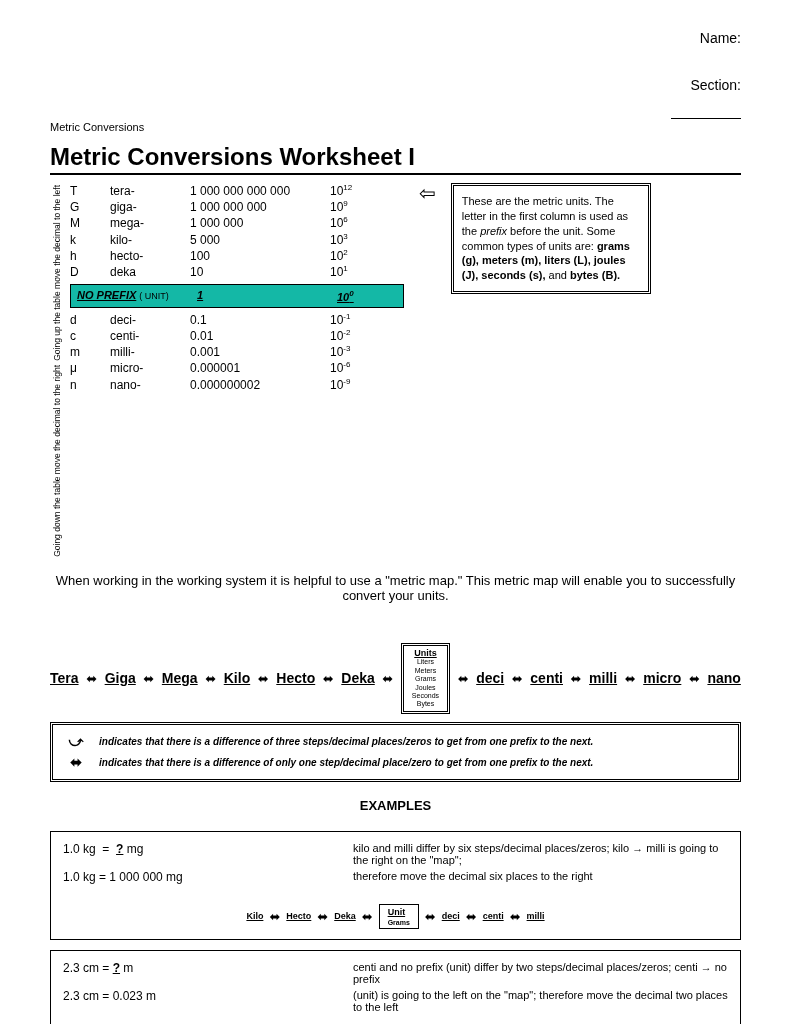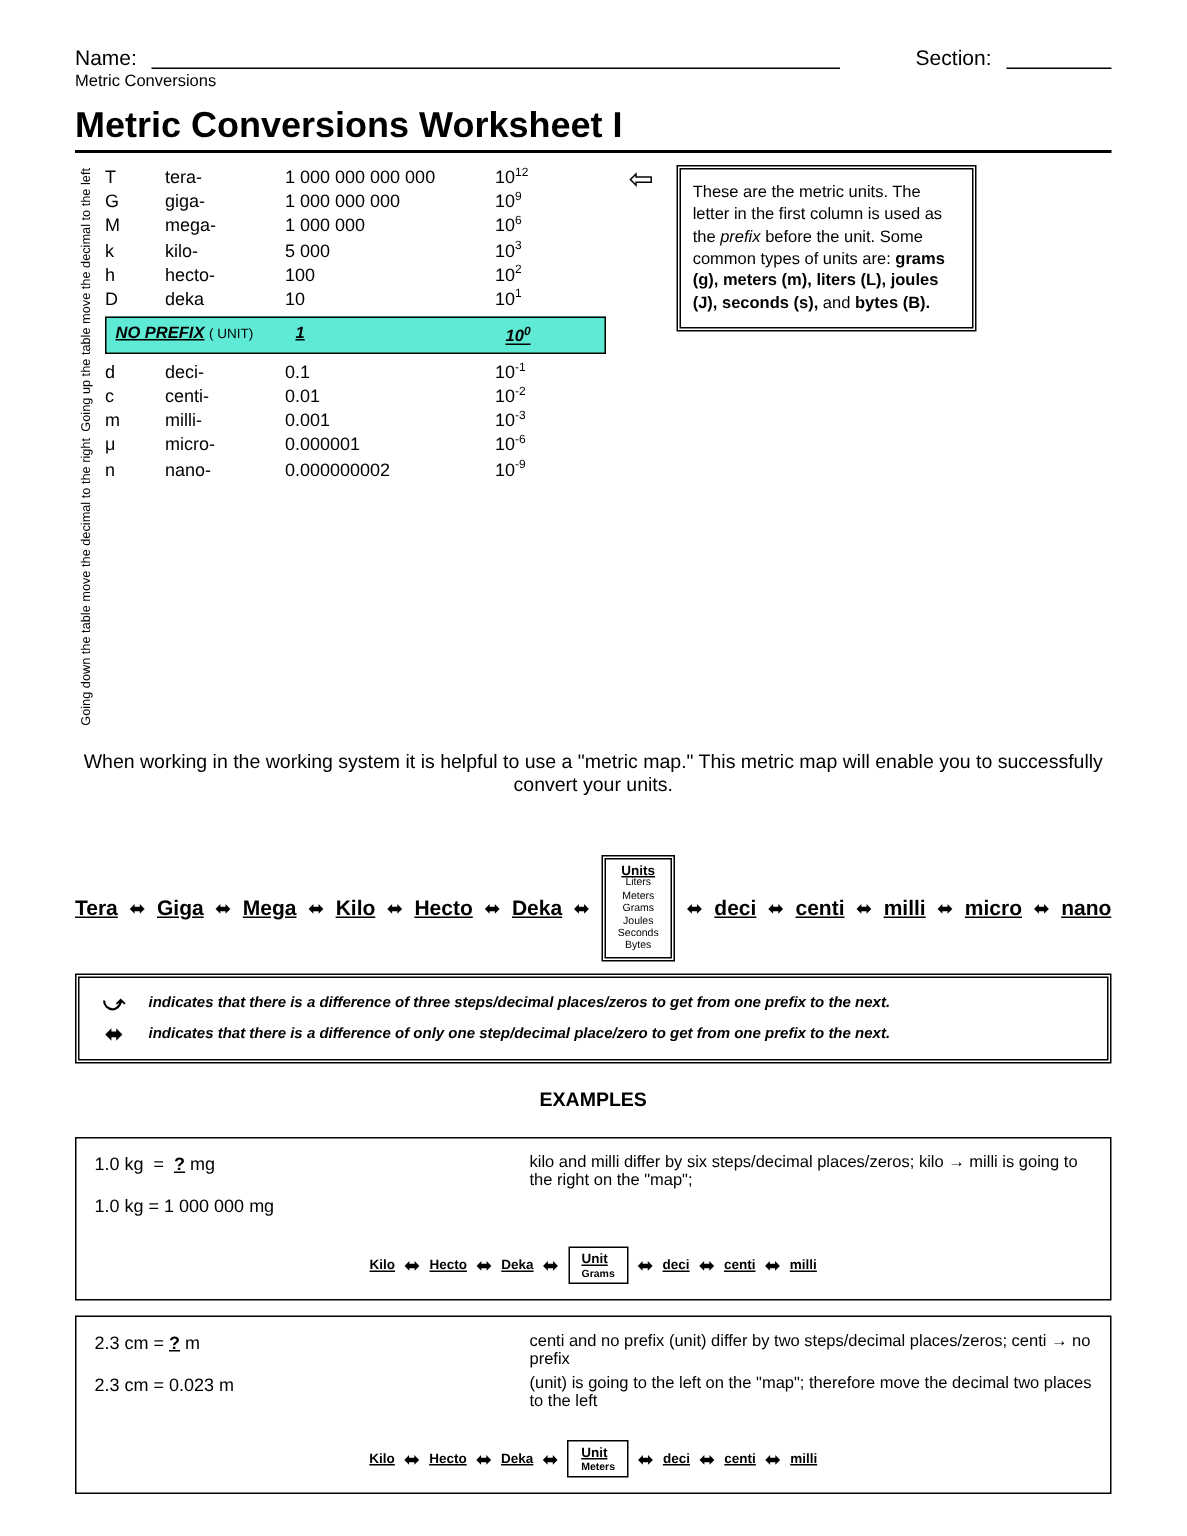--- a/index.html
+++ b/index.html
@@ -5,34 +5,34 @@
   * { box-sizing: border-box; }
   body {
     font-family: Arial, Helvetica, sans-serif;
     background: #fff;
     margin: 0;
     padding: 30px 50px;
     width: 791px;
     color: #000;
     font-size: 12px;
   }
-  .header-line { display: flex; align-items: flex-end; gap: 10px; margin-bottom: 2px; }
+  .header-line { display: flex; align-items: flex-end; gap: 10px; margin-bottom: 2px; flex-direction: column; }
   .header-label { font-size: 14px; }
   .blank-line { border-bottom: 1px solid #000; height: 16px; }
   .name-line { flex: 1; }
   .section-line { width: 70px; }
   .subtitle { font-size: 11px; margin-top: 2px; }
   h1 { font-size: 24px; font-weight: bold; margin: 10px 0 4px 0; border-bottom: 2px solid #000; padding-bottom: 2px; }
 
   .top-section { display: flex; gap: 15px; margin-top: 8px; align-items: flex-start; }
   .left-block { display: flex; }
   .sideways { writing-mode: vertical-rl; transform: rotate(180deg); font-size: 8.5px; text-align: center; padding: 2px; }
   .prefix-table { }
   .prefix-row { display: grid; grid-template-columns: 40px 80px 140px 60px; font-size: 12px; line-height: 1.35; }
-  .no-prefix-row { border: 1px solid #000; background: #5eead4; padding: 4px 6px; display: grid; grid-template-columns: 120px 140px 60px; margin: 4px 0; font-size: 11px; }
+  .no-prefix-row { border: 1px solid #000; background: #14b8a6; padding: 4px 6px; display: grid; grid-template-columns: 120px 140px 60px; margin: 4px 0; font-size: 11px; }
   .no-prefix-row b { text-decoration: underline; font-style: italic; }
   .exp { font-size: 8px; vertical-align: super; text-align: center; }
   .arrow-left { font-size: 20px; line-height: 1; }
   .info-box { border: 3px double #000; padding: 8px; width: 200px; font-size: 11px; line-height: 1.35; }
 
   .intro-text { text-align: center; font-size: 13px; margin: 14px 0 6px 0; }
 
   .map-row { display: flex; align-items: center; justify-content: space-between; margin: 40px 0 8px 0; position: relative; }
   .map-label { font-size: 14px; font-weight: bold; text-decoration: underline; }
   .units-box { border: 3px double #000; padding: 2px 8px; text-align: center; font-size: 7px; line-height: 1.2; }
@@ -208,20 +208,21 @@
 
 <div class="examples-header">EXAMPLES</div>
 
 <div class="example-box">
   <div class="example-row">
     <div class="example-q">1.0 kg&nbsp;&nbsp;=&nbsp;&nbsp;<span class="q-mark">?</span> mg</div>
     <div class="example-expl">kilo and milli differ by six steps/decimal places/zeros; kilo → milli is going to the right on the "map";</div>
   </div>
   <div class="example-row">
     <div class="example-q">1.0 kg  =  1 000 000 mg</div>
+    <div class="example-expl">therefore move the decimal six places to the right</div>
   </div>
   <div class="mini-map" id="mini1">
       <span class="mini-label">Kilo</span>
       <span class="double-arrow">⬌</span>
       <span class="mini-label">Hecto</span>
       <span class="double-arrow">⬌</span>
       <span class="mini-label">Deka</span>
       <span class="double-arrow">⬌</span>
       <span class="mini-unit-box">
         <span class="t">Unit</span>

